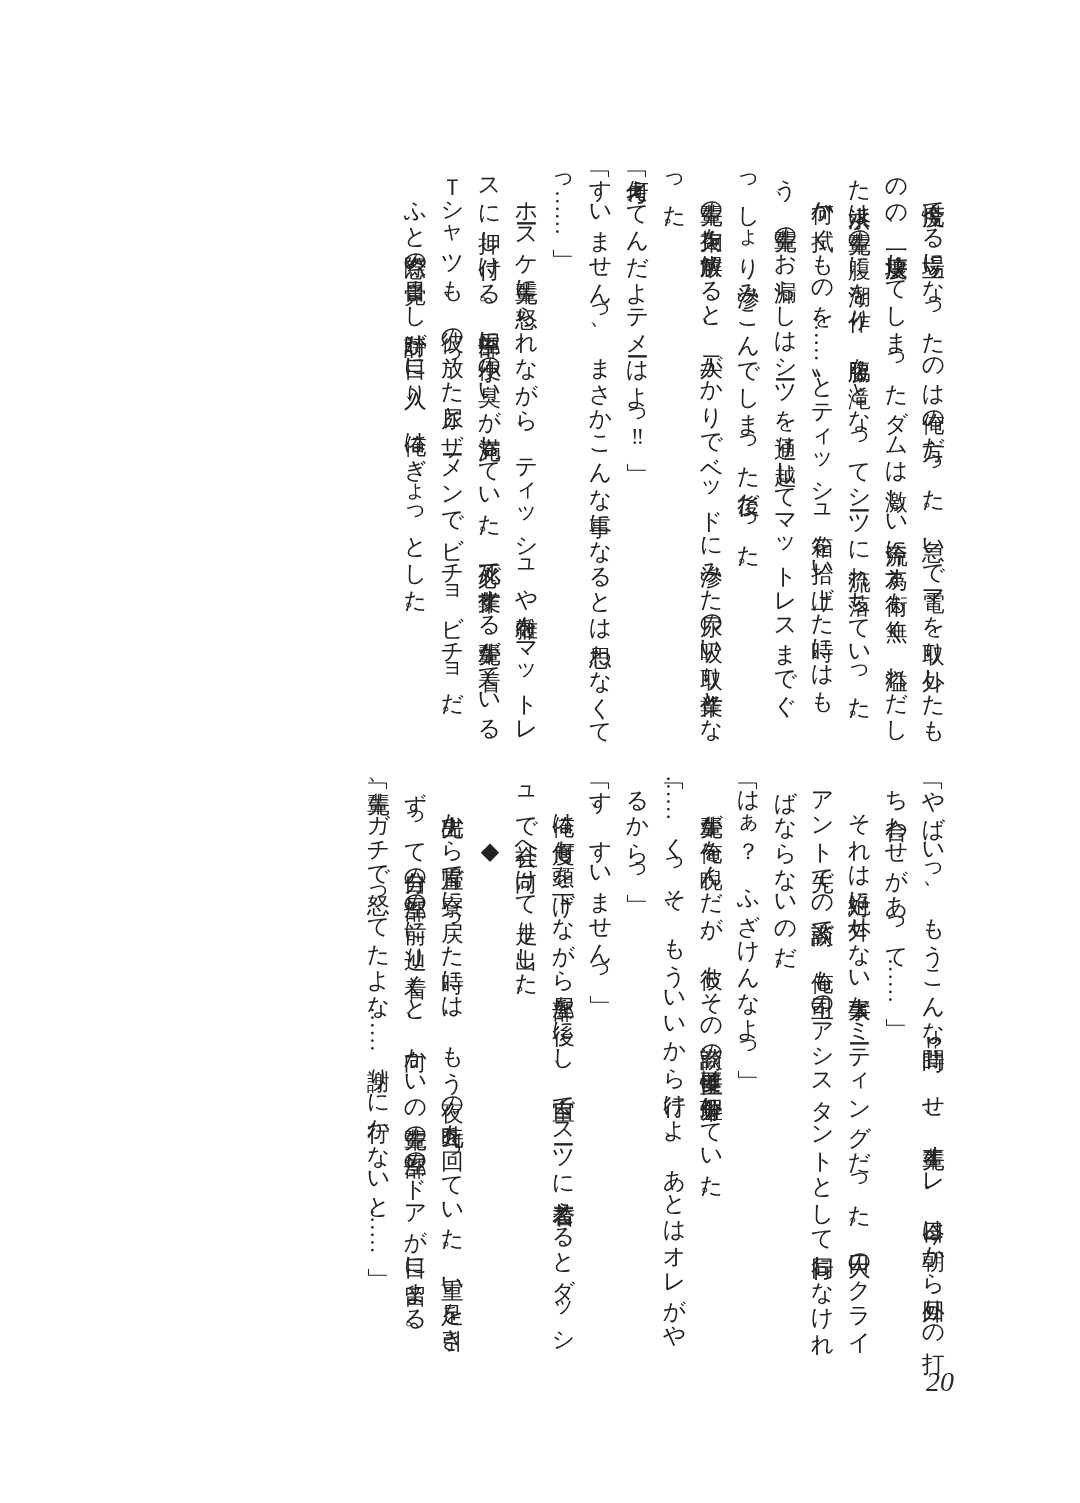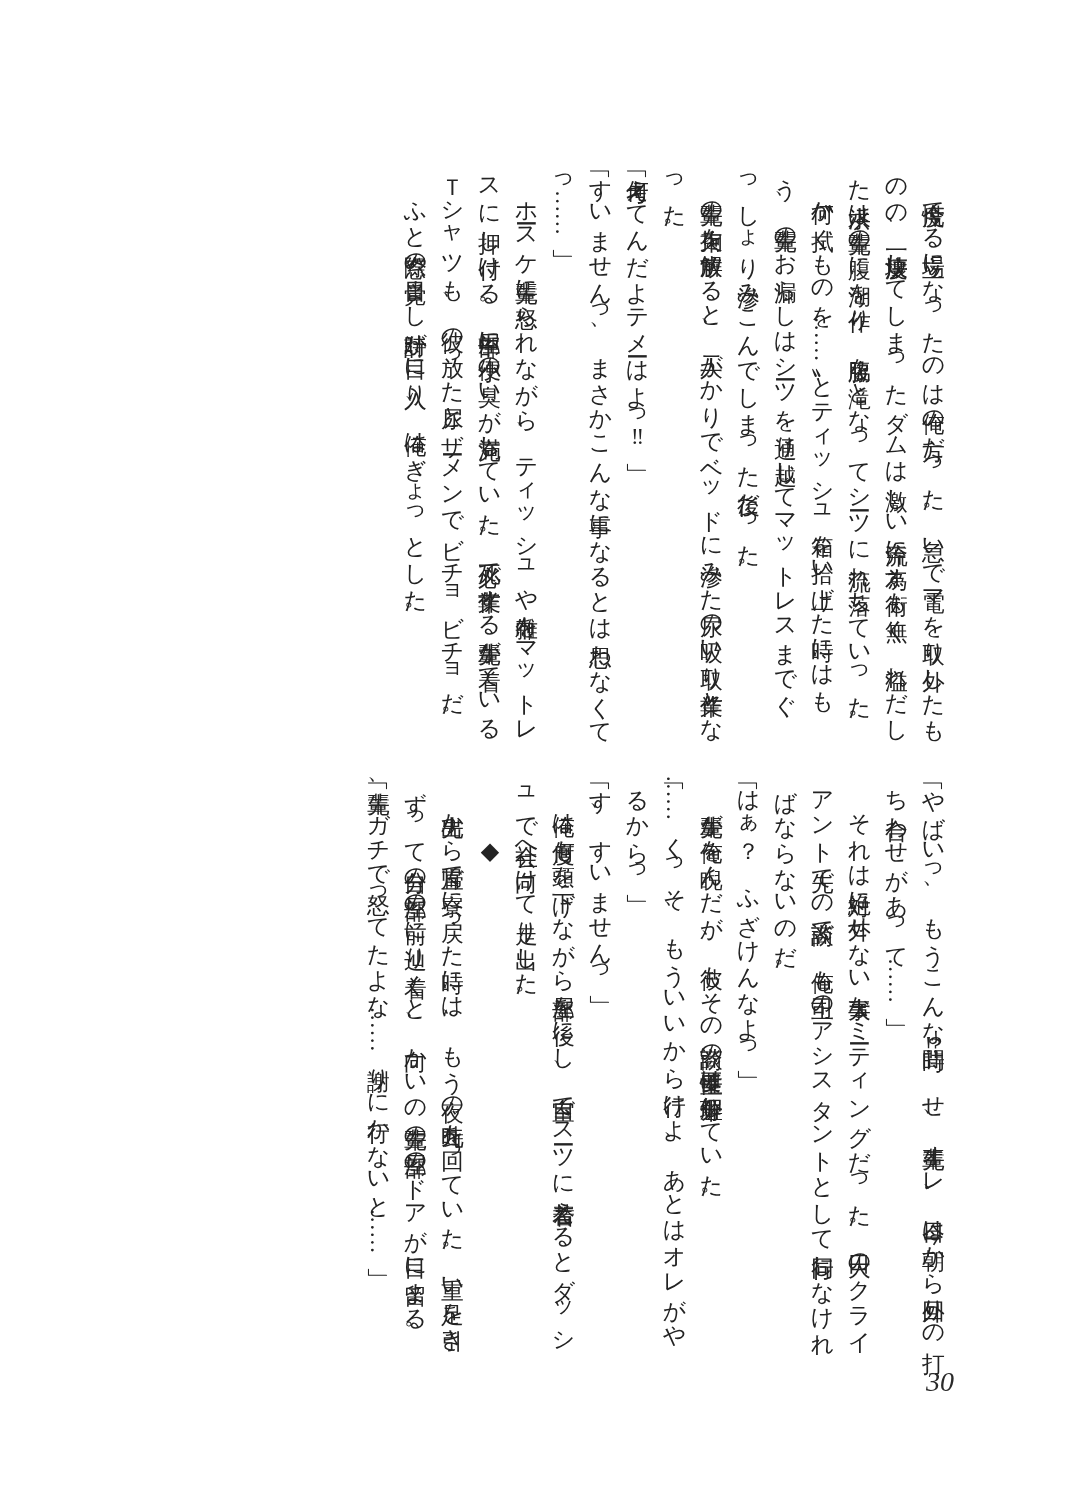--- a/index.html
+++ b/index.html
@@ -69,15 +69,15 @@
     <p>「はぁ？　ふざけんなよっ」</p>
     <p class="indent">先輩が俺を睨んだが、彼もその商談の重要性は十分理解していた。</p>
     <p>「……くっそ、もういいから行けよ、あとはオレがやるからっ」</p>
     <p>「す、すいませんっ」</p>
     <p class="indent">俺は何度も頭を下げながら部屋を後にし、自室でスーツに着替えるとダッシュで会社へ向けて走り出した。</p>
     <p class="separator gap">◆</p>
     <p class="indent gap">出先から直帰で寮に戻った時には、もう夜の九時を回っていた。重い足を引きずって自分の部屋の前に辿り着くと、向かいの先輩の部屋のドアが目に留まる。</p>
     <p>「先輩、ガチで怒ってたよな……謝りに行かないと……」</p>
   </div>
 
-  <div class="page-number">30</div>
+  <div class="page-number">20</div>
 
 </div>
 
 </body></html>

